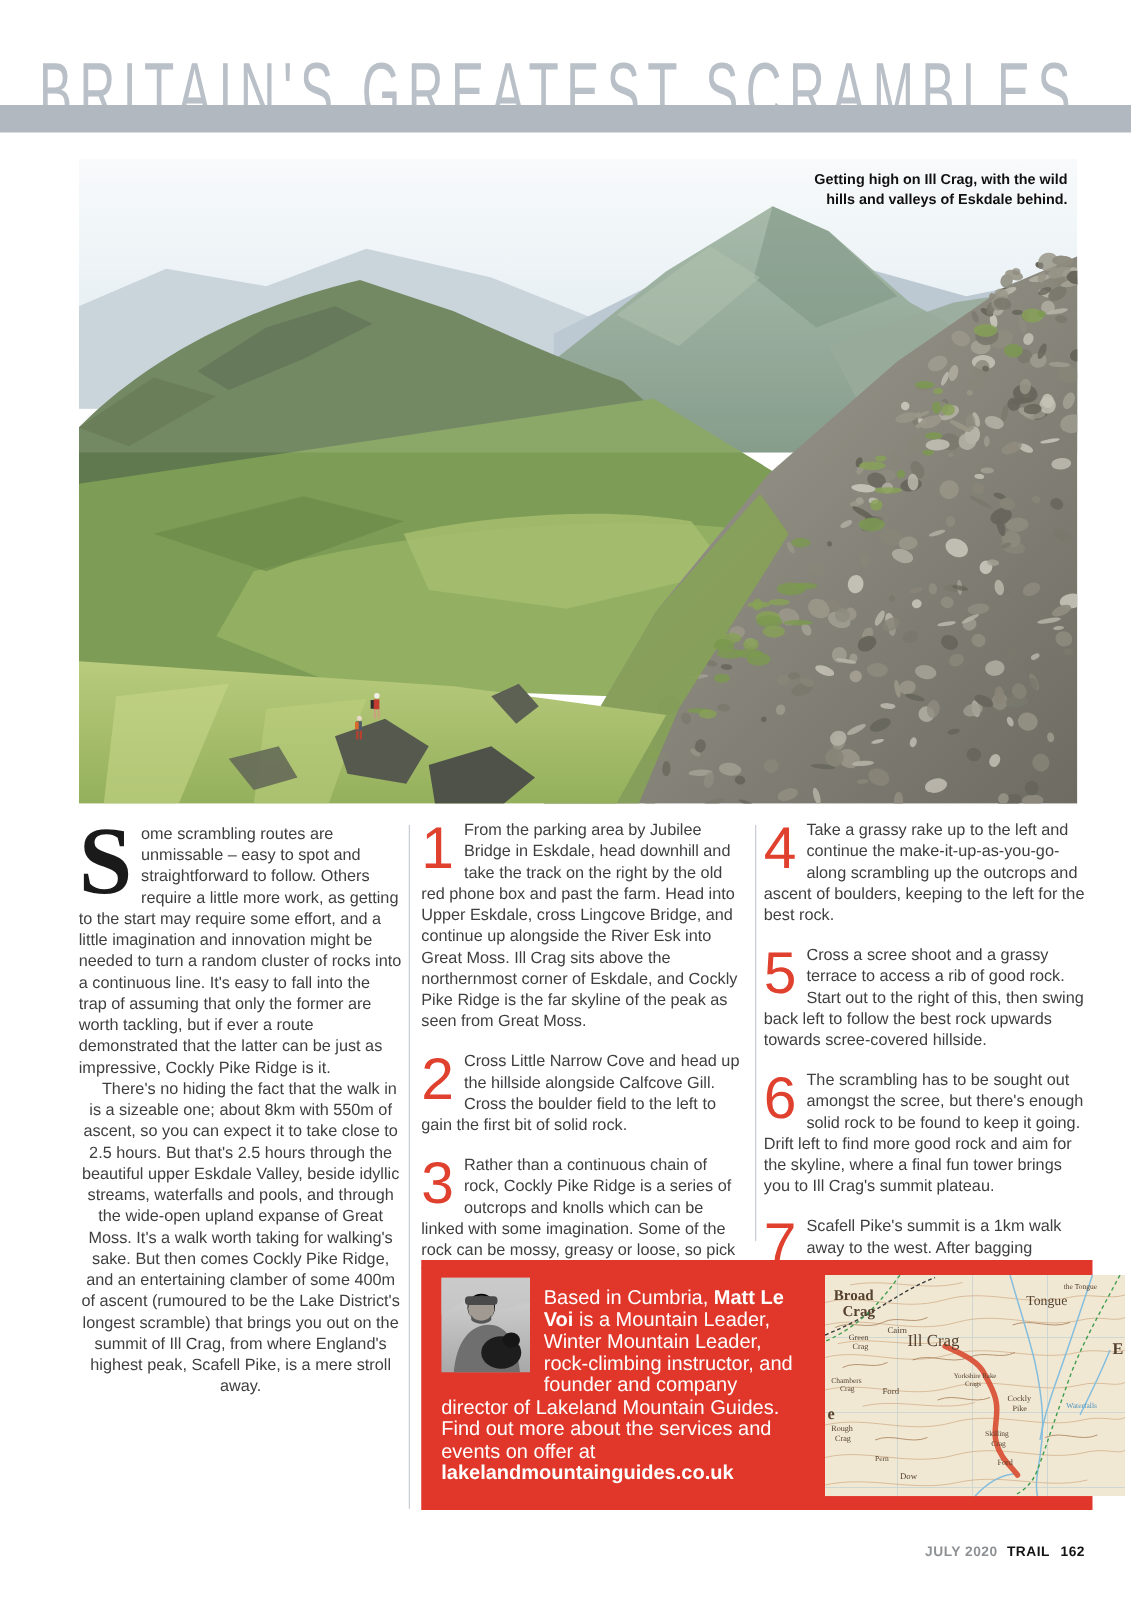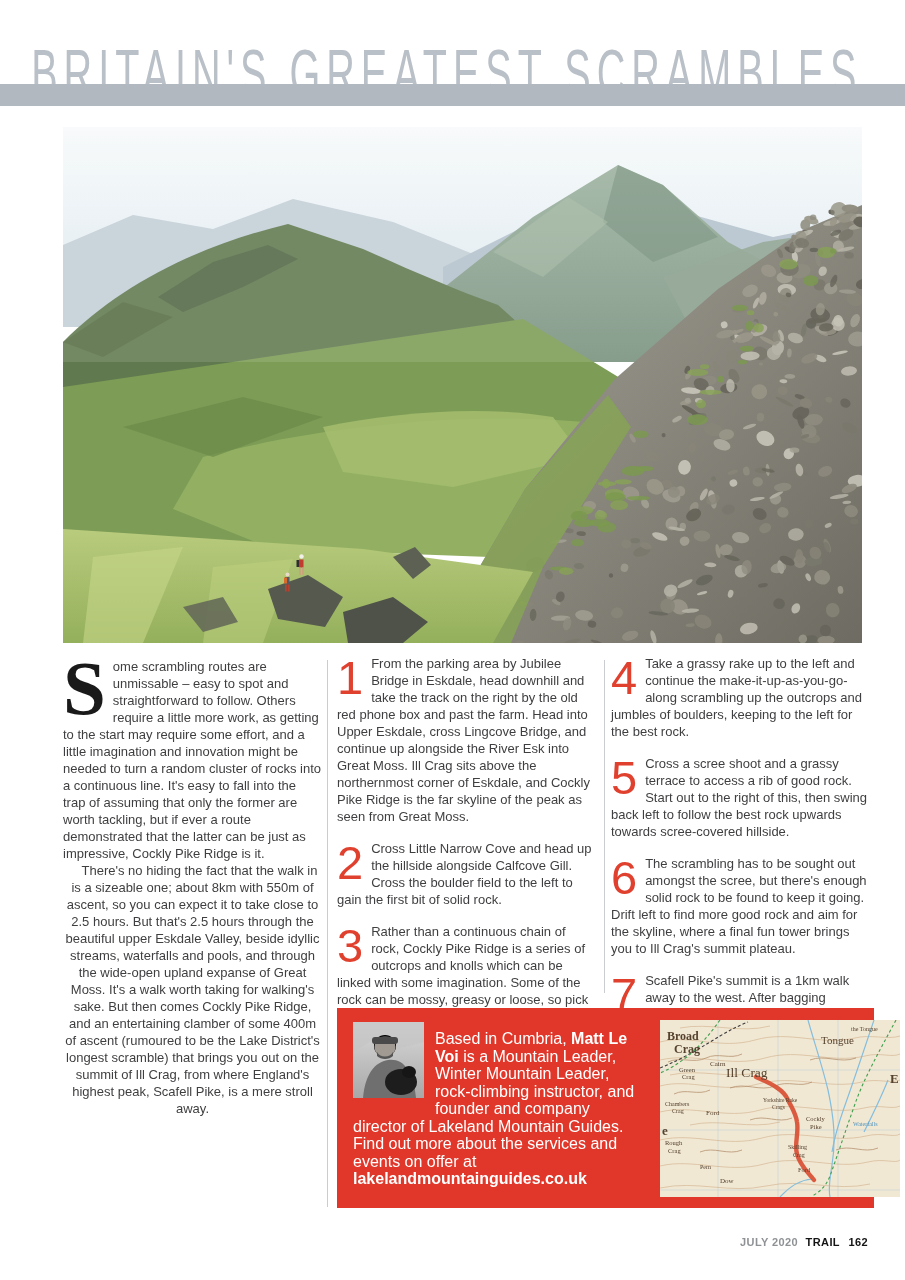--- a/index.html
+++ b/index.html
@@ -425,35 +425,39 @@
         <circle cx="238.5" cy="429.5" r="2.2" fill="#f2efe8"></circle>
         <rect x="236" y="440.5" width="1.8" height="7.5" fill="#caa27c"></rect>
         <rect x="239" y="440.5" width="1.8" height="7.5" fill="#caa27c"></rect>
         <rect x="222" y="450" width="4.5" height="7.5" fill="#50586a"></rect>
         <rect x="221" y="450.5" width="3" height="6" fill="#d86a2a"></rect>
         <circle cx="224.5" cy="447.5" r="2" fill="#e8d9c8"></circle>
         <rect x="222" y="457.5" width="1.8" height="7" fill="#b8402f"></rect>
         <rect x="224.8" y="457.5" width="1.8" height="7" fill="#b8402f"></rect>
       </g>
     </svg>
+    <figcaption class="hero-caption">
+      <span>Getting high on Ill Crag, with the wild</span>
+      <span>hills and valleys of Eskdale behind.</span>
+    </figcaption>
   </figure>
 
   <section class="col col-intro">
       <p><span class="dropcap">S</span>ome scrambling routes are unmissable – easy to spot and straightforward to follow. Others require a little more work, as getting to the start may require some effort, and a little imagination and innovation might be needed to turn a random cluster of rocks into a continuous line. It's easy to fall into the trap of assuming that only the former are worth tackling, but if ever a route demonstrated that the latter can be just as impressive, Cockly Pike Ridge is it.</p>
       <p>There's no hiding the fact that the walk in is a sizeable one; about 8km with 550m of ascent, so you can expect it to take close to 2.5 hours. But that's 2.5 hours through the beautiful upper Eskdale Valley, beside idyllic streams, waterfalls and pools, and through the wide-open upland expanse of Great Moss. It's a walk worth taking for walking's sake. But then comes Cockly Pike Ridge, and an entertaining clamber of some 400m of ascent (rumoured to be the Lake District's longest scramble) that brings you out on the summit of Ill Crag, from where England's highest peak, Scafell Pike, is a mere stroll away.</p>
     </section>
   <div class="vrule vrule-1"></div>
   <section class="col col-steps-1">
       <div class="step"><span class="step-num">1</span><span>From the parking area by Jubilee Bridge in Eskdale, head downhill and take the track on the right by the old red phone box and past the farm. Head into Upper Eskdale, cross Lingcove Bridge, and continue up alongside the River Esk into Great Moss. Ill Crag sits above the northernmost corner of Eskdale, and Cockly Pike Ridge is the far skyline of the peak as seen from Great Moss.</span></div>
       <div class="step"><span class="step-num">2</span><span>Cross Little Narrow Cove and head up the hillside alongside Calfcove Gill. Cross the boulder field to the left to gain the first bit of solid rock.</span></div>
       <div class="step"><span class="step-num">3</span><span>Rather than a continuous chain of rock, Cockly Pike Ridge is a series of outcrops and knolls which can be linked with some imagination. Some of the rock can be mossy, greasy or loose, so pick the cleanest line toward the top of Cockly Pike, the rocky promontory that juts out from Ill Crag.</span></div>
     </section>
   <div class="vrule vrule-2"></div>
   <section class="col col-steps-2">
-      <div class="step"><span class="step-num">4</span><span>Take a grassy rake up to the left and continue the make-it-up-as-you-go-along scrambling up the outcrops and jumbles of boulders, keeping to the left for the best rock.</span></div>
+      <div class="step"><span class="step-num">4</span><span>Take a grassy rake up to the left and continue the make-it-up-as-you-go-along scrambling up the outcrops and ascent of boulders, keeping to the left for the best rock.</span></div>
       <div class="step"><span class="step-num">5</span><span>Cross a scree shoot and a grassy terrace to access a rib of good rock. Start out to the right of this, then swing back left to follow the best rock upwards towards scree-covered hillside.</span></div>
       <div class="step"><span class="step-num">6</span><span>The scrambling has to be sought out amongst the scree, but there's enough solid rock to be found to keep it going. Drift left to find more good rock and aim for the skyline, where a final fun tower brings you to Ill Crag's summit plateau.</span></div>
       <div class="step"><span class="step-num">7</span><span>Scafell Pike's summit is a 1km walk away to the west. After bagging Lakeland's highest, drop down into Mickledore, admire the foreboding Broad Stand from below, and then follow the descending track south-east back to Great Moss and the path out to Eskdale.</span></div>
     </section>
 
   <aside class="expert-box">
     <div class="map-wrap">
       <svg viewBox="0 0 240 177">
         <rect x="0" y="0" width="240" height="177" fill="#f1e8d4"></rect>
 

